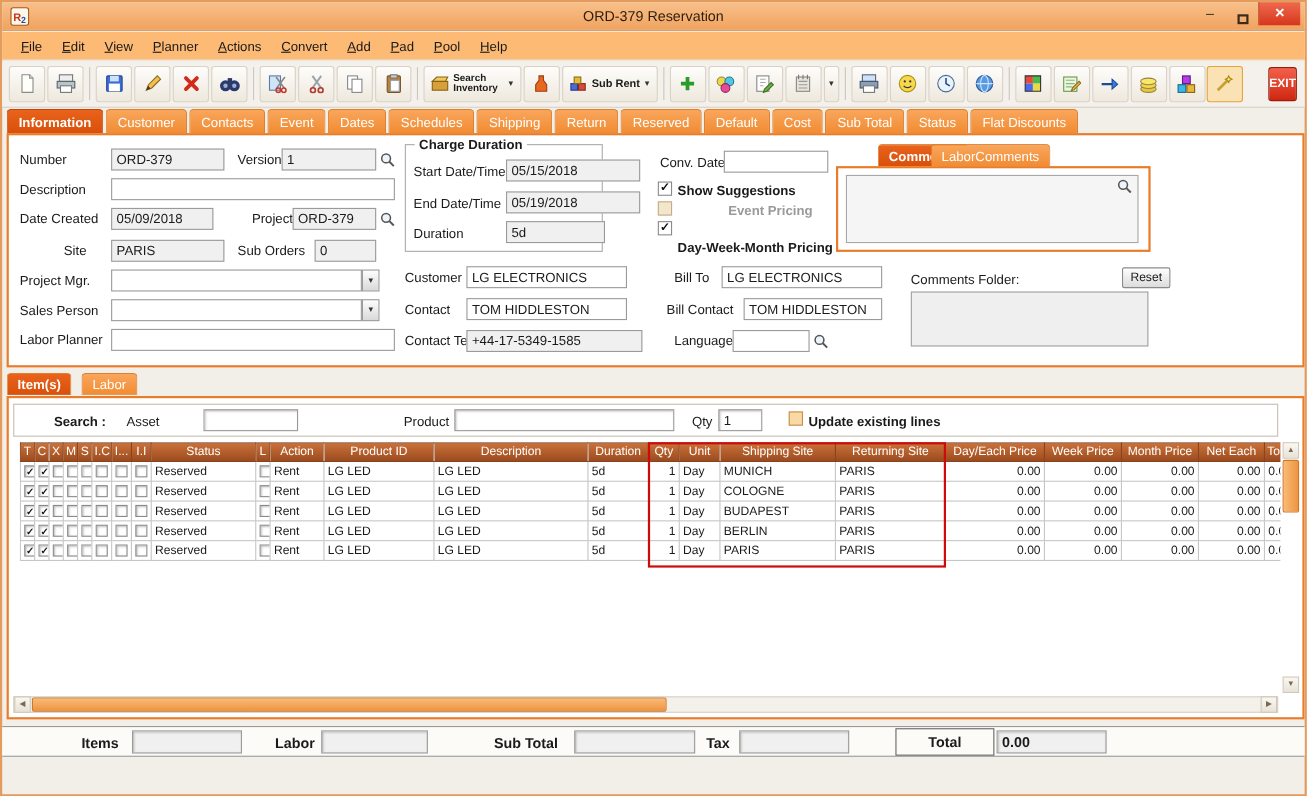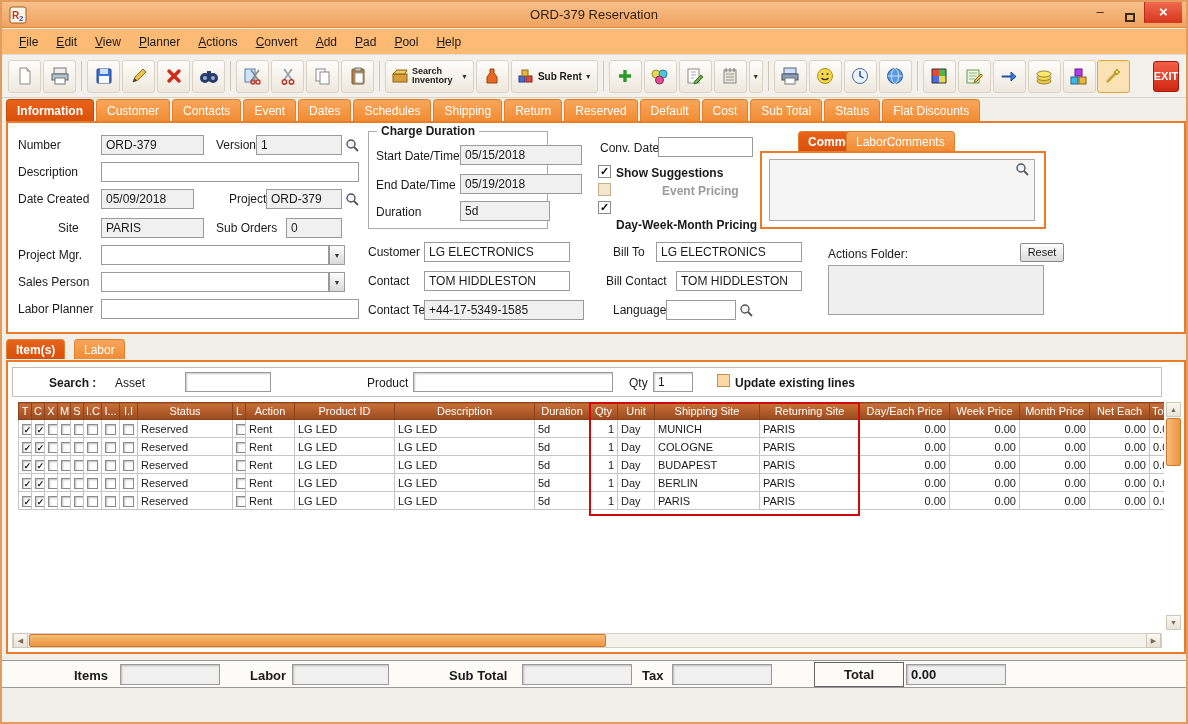--- a/index.html
+++ b/index.html
@@ -416,21 +416,21 @@
     <div class="comments-box">
       <div class="comments-area"></div>
       <span class="magbtn" style="right:14px;top:8px;left:auto;position:absolute;">
           <svg width="15" height="15" viewBox="0 0 15 15">
             <circle cx="6" cy="6" r="4" fill="#eef4fa" stroke="#555" stroke-width="1.4"></circle>
             <path d="M9 9l4 4" stroke="#555" stroke-width="1.8"></path>
           </svg>
         </span>
     </div>
 
-    <span class="lbl" style="left:820px;top:124px;">Actions Folder:</span>
+    <span class="lbl" style="left:820px;top:124px;">Comments Folder:</span>
     <div class="reset-btn">Reset</div>
     <div class="docfolder-box"></div>
 
     <span class="lbl" style="left:360px;top:122px;">Customer</span>
     <div class="fld" style="left:416px;top:119px;width:146px;">LG ELECTRONICS</div>
     <span class="lbl" style="left:605px;top:122px;">Bill To</span>
     <div class="fld" style="left:648px;top:119px;width:146px;">LG ELECTRONICS</div>
 
     <span class="lbl" style="left:360px;top:151px;">Contact</span>
     <div class="fld" style="left:416px;top:148px;width:146px;">TOM HIDDLESTON</div>

